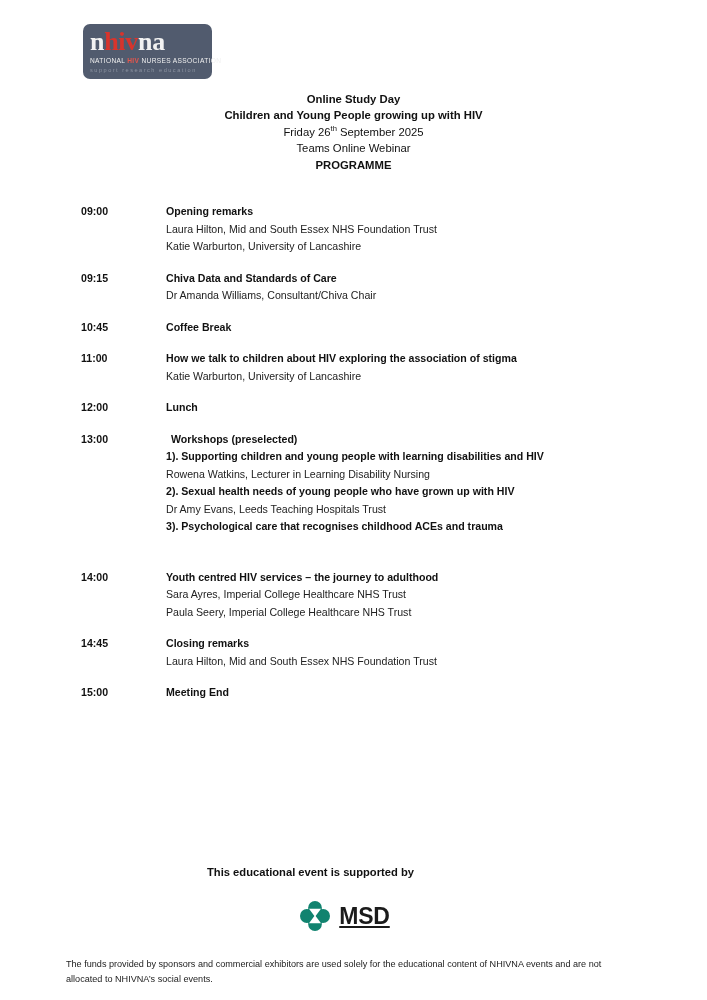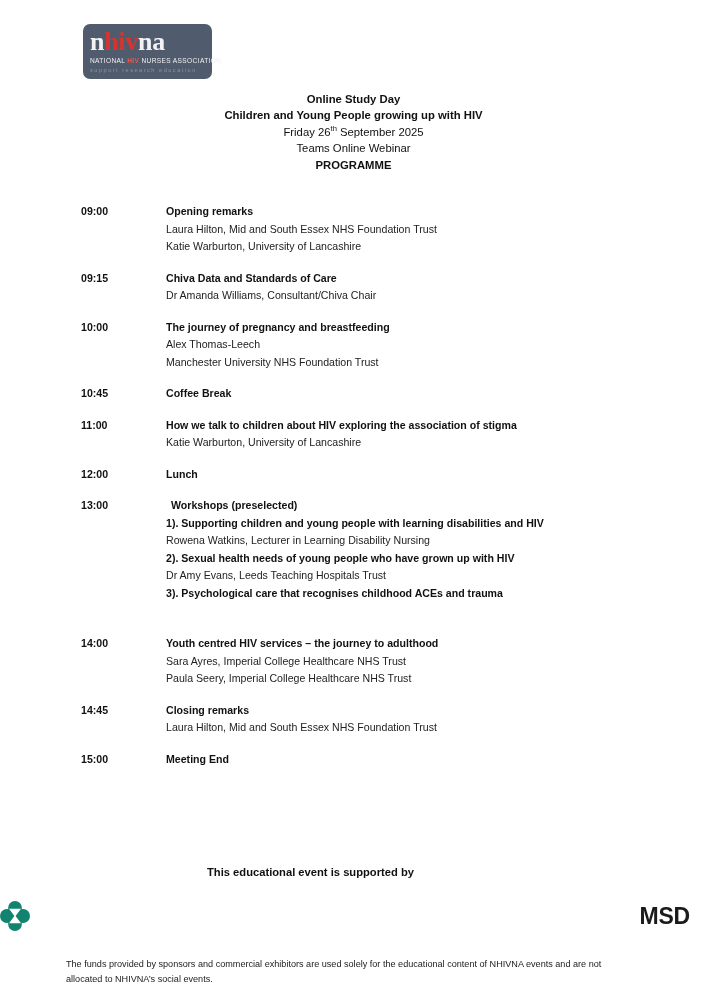--- a/index.html
+++ b/index.html
@@ -138,21 +138,22 @@
     font-weight: bold;
     color: #111;
   }
   .sponsor-logo {
     position: absolute;
     left: 0;
     top: 901px;
     width: 690px;
     display: flex;
     align-items: center;
-    justify-content: space-between;
+    justify-content: center;
+    text-decoration: underline;
   }
   .msd-mark {
     width: 30px;
     height: 30px;
     margin-right: 9px;
     display: block;
   }
   .msd-word {
     font-family: "Liberation Sans", sans-serif;
     font-weight: bold;
@@ -202,28 +203,20 @@
           <div class="entry-line b">Opening remarks</div>
           <div class="entry-line">Laura Hilton, Mid and South Essex NHS Foundation Trust</div>
           <div class="entry-line">Katie Warburton, University of Lancashire</div>
         </div>
       </div>
       <div class="entry">
         <div class="entry-time">09:15</div>
         <div class="entry-body">
           <div class="entry-line b">Chiva Data and Standards of Care</div>
           <div class="entry-line">Dr Amanda Williams, Consultant/Chiva Chair</div>
-        </div>
-      </div>
-      <div class="entry">
-        <div class="entry-time">10:00</div>
-        <div class="entry-body">
-          <div class="entry-line b">The journey of pregnancy and breastfeeding</div>
-          <div class="entry-line">Alex Thomas-Leech</div>
-          <div class="entry-line">Manchester University NHS Foundation Trust</div>
         </div>
       </div>
       <div class="entry">
         <div class="entry-time">10:45</div>
         <div class="entry-body">
           <div class="entry-line b">Coffee Break</div>
         </div>
       </div>
       <div class="entry">
         <div class="entry-time">11:00</div>

